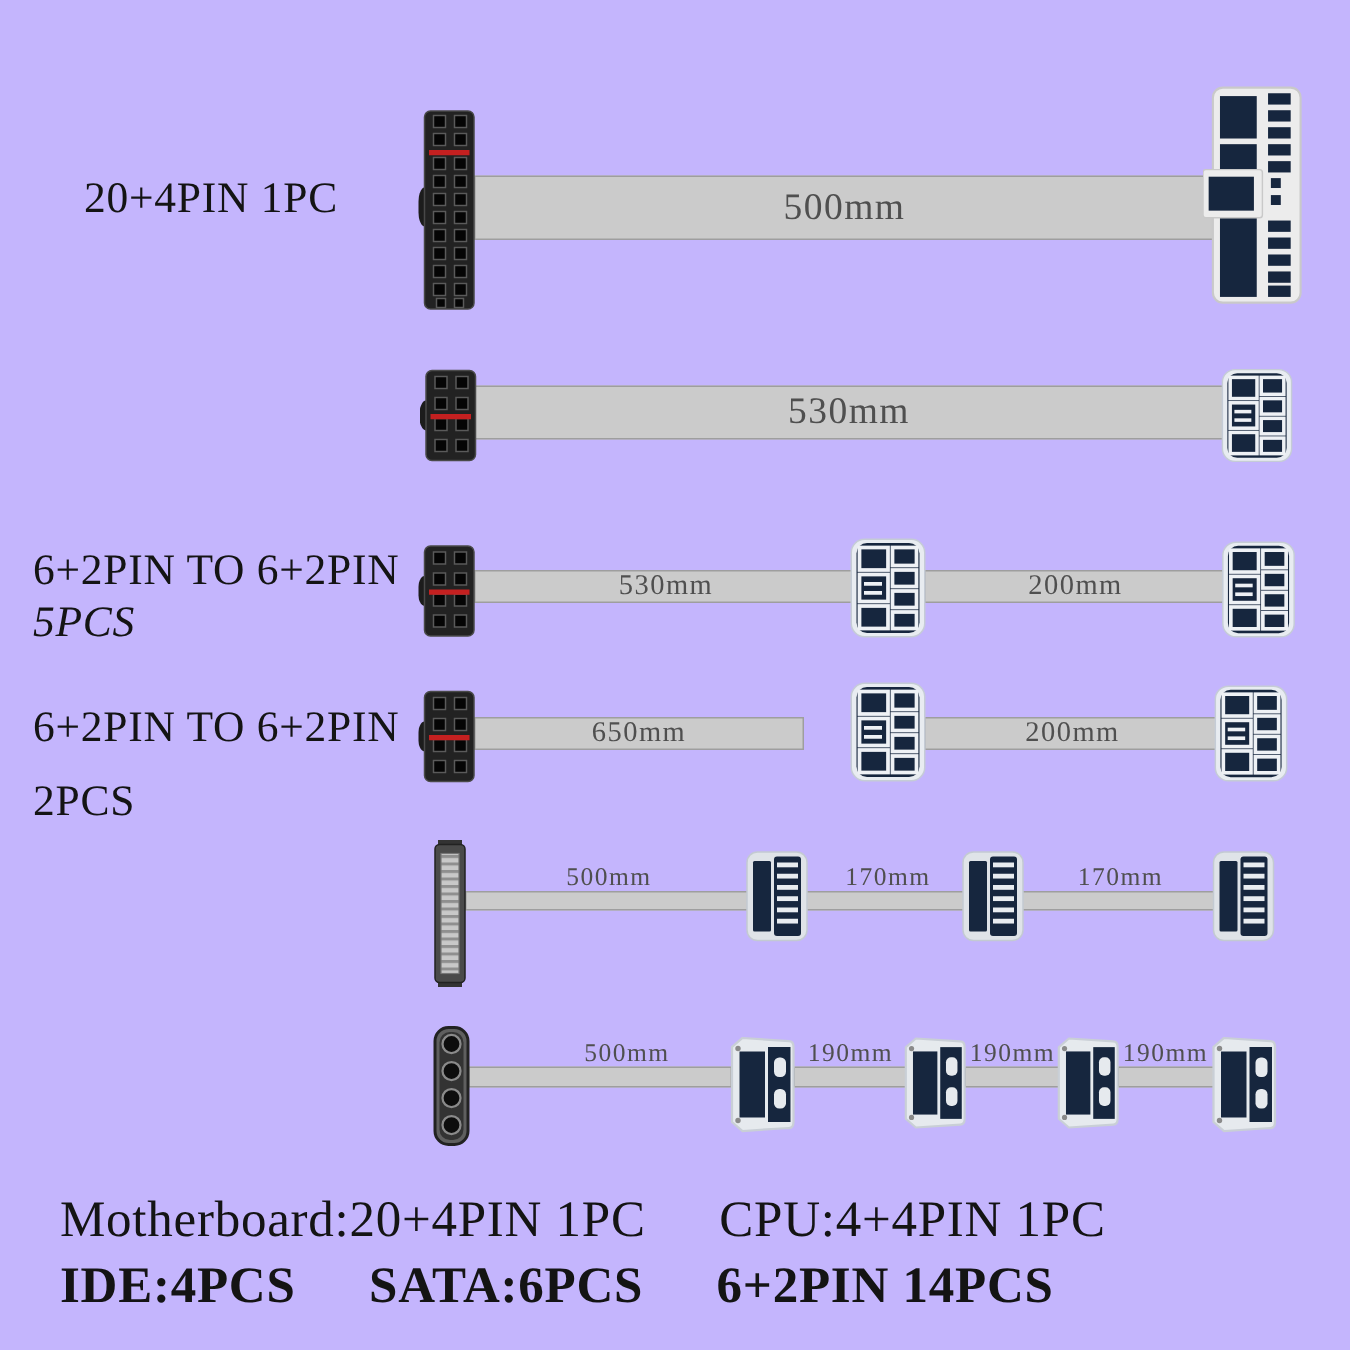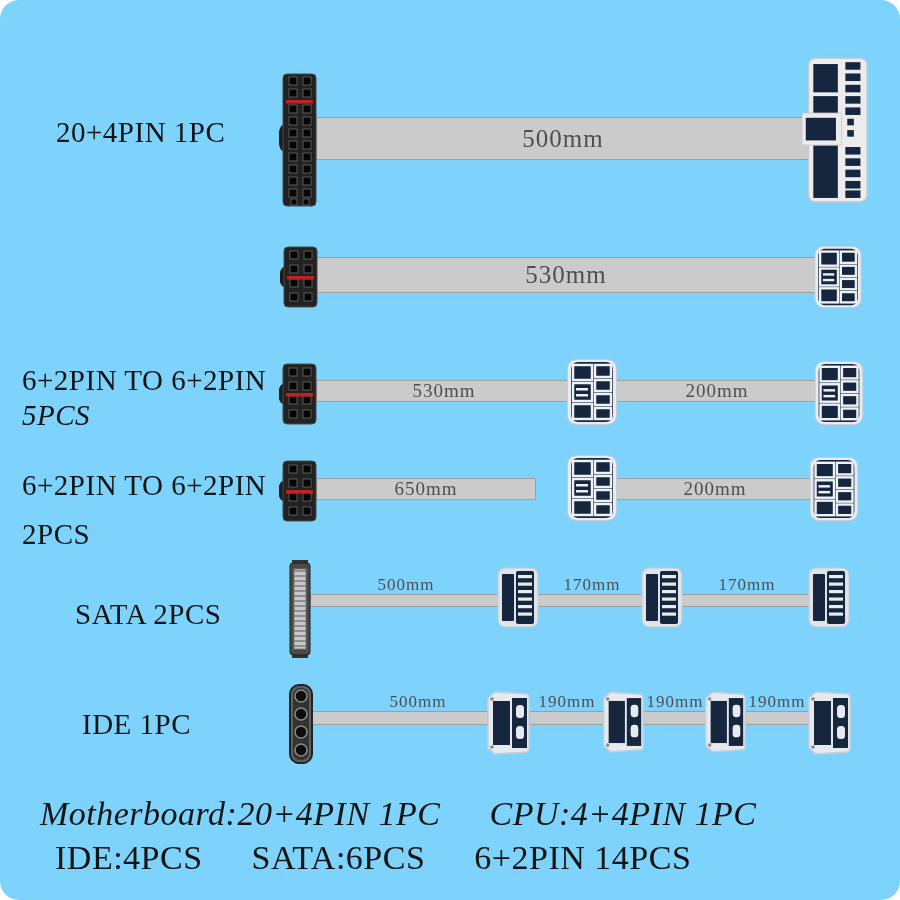--- a/index.html
+++ b/index.html
@@ -1,17 +1,17 @@
 <!DOCTYPE html>
 <html><head>
 <meta charset="utf-8">
 <style>
   html,body{margin:0;padding:0;background:#fff;}
-  #canvas{position:relative;width:900px;height:900px;background:#7dd3fc;overflow:hidden;
-          font-family:"Liberation Serif","DejaVu Serif",serif;border-radius:19px;}
+  #canvas{position:relative;width:900px;height:900px;background:#c4b5fd;overflow:hidden;
+          font-family:"Liberation Serif","DejaVu Serif",serif;}
   .abs{position:absolute;}
   .row-label{color:#141414;font-size:29px;letter-spacing:0.5px;white-space:nowrap;}
   .cable{position:absolute;background:#cbcbcb;border:1px solid #9e9e9e;box-sizing:border-box;z-index:1;
          display:flex;align-items:center;justify-content:center;}
   .len-label{color:#4f4f4f;font-size:25px;letter-spacing:1px;white-space:nowrap;}
   .len-small{font-size:19px;}
   .len-above{position:absolute;color:#4f4f4f;font-size:17px;letter-spacing:1px;text-align:center;z-index:2;white-space:nowrap;}
   .conn{position:absolute;z-index:3;}
   .conn svg{display:block;width:100%;height:100%;}
   .footer-line{position:absolute;color:#141414;font-size:34px;letter-spacing:0.5px;white-space:nowrap;}
@@ -65,22 +65,22 @@
   .r6-cable2{left:529px;top:711px;width:76px;height:14px;}
   .r6-len2{left:525px;top:692px;width:84px;}
   .r6-conn2{left:601px;top:688px;width:44px;height:68px;}
   .r6-cable3{left:643px;top:711px;width:64px;height:14px;}
   .r6-len3{left:633px;top:692px;width:84px;}
   .r6-conn3{left:703px;top:688px;width:44px;height:68px;}
   .r6-cable4{left:745px;top:711px;width:66px;height:14px;}
   .r6-len4{left:733px;top:692px;width:88px;}
   .r6-conn4{left:806px;top:688px;width:46px;height:70px;}
   
-  .footer1{left:40px;top:795px;font-style:italic;}
-  .footer2{left:55px;top:839px;}
+  .footer1{left:40px;top:795px;}
+  .footer2{left:40px;top:839px;font-weight:bold;}
 </style>
 </head>
 <body>
 
 <div id="canvas">
 
   <svg width="0" height="0" style="position:absolute" aria-hidden="true">
     <defs>
       <pattern id="hatch" width="4" height="5" patternUnits="userSpaceOnUse">
         <rect width="4" height="5" fill="#c8c8c8"></rect>
@@ -287,21 +287,20 @@
     </div>
   <div class="cable r4-cable2">
     <span class="len-label len-small">200mm</span>
   </div>
   <div class="conn r4-connR">
       <svg>
         <use href="#sym-navy8"></use>
       </svg>
     </div>
 
-  <div class="abs row-label r5-label">SATA 2PCS</div>
   <div class="conn r5-connL">
       <svg>
         <use href="#sym-satastrip"></use>
       </svg>
     </div>
   <div class="cable r5-cable1"></div>
   <div class="len-above r5-len1">500mm</div>
   <div class="conn r5-conn1">
       <svg>
         <use href="#sym-sata"></use>
@@ -315,21 +314,20 @@
       </svg>
     </div>
   <div class="cable r5-cable3"></div>
   <div class="len-above r5-len3">170mm</div>
   <div class="conn r5-conn3">
       <svg>
         <use href="#sym-sata"></use>
       </svg>
     </div>
 
-  <div class="abs row-label r6-label">IDE 1PC</div>
   <div class="conn r6-connL">
       <svg>
         <use href="#sym-molexv"></use>
       </svg>
     </div>
   <div class="cable r6-cable1"></div>
   <div class="len-above r6-len1">500mm</div>
   <div class="conn r6-conn1">
       <svg>
         <use href="#sym-molex"></use>

